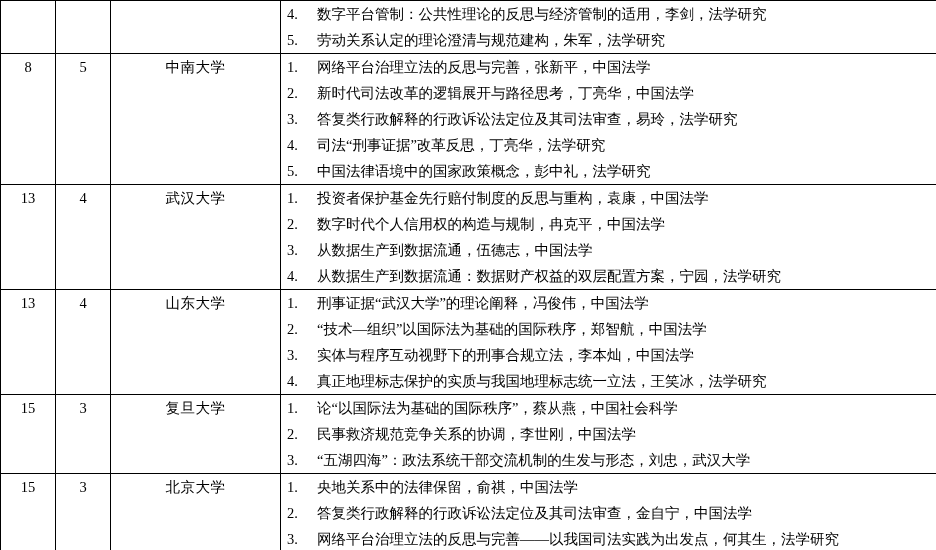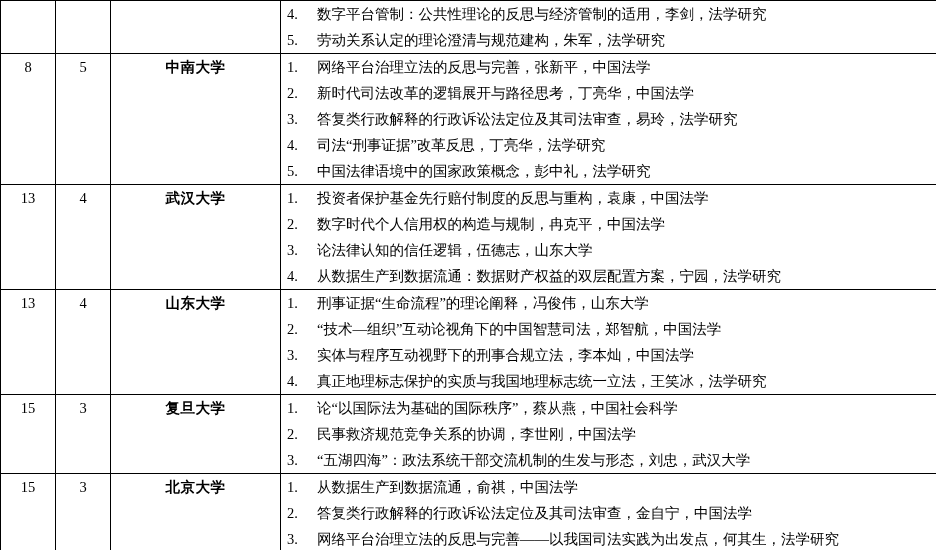--- a/index.html
+++ b/index.html
@@ -42,21 +42,20 @@
     padding-top: 7px;
     padding-bottom: 7px;
   }
   .cell-inst {
     text-align: center;
     font-size: 14.5px;
     line-height: 26px;
     padding-top: 7px;
     padding-bottom: 7px;
     letter-spacing: 0.5px;
-    font-weight: bold;
   }
   .cell-list {
     padding: 7px 6px 7px 8px;
   }
   ol.paper-list {
     margin: 0;
     padding: 0;
     list-style: none;
   }
   ol.paper-list li {
@@ -114,33 +113,33 @@
           </td>
         </tr>
         <tr>
           <td class="cell-center">13</td>
           <td class="cell-center">4</td>
           <td class="cell-inst">武汉大学</td>
           <td class="cell-list">
             <ol class="paper-list">
               <li><span class="num">1.</span><span class="txt">投资者保护基金先行赔付制度的反思与重构，袁康，中国法学</span></li>
               <li><span class="num">2.</span><span class="txt">数字时代个人信用权的构造与规制，冉克平，中国法学</span></li>
-              <li><span class="num">3.</span><span class="txt">论法律认知的信任逻辑，伍德志，山东大学</span></li>
+              <li><span class="num">3.</span><span class="txt">从数据生产到数据流通，伍德志，中国法学</span></li>
               <li><span class="num">4.</span><span class="txt">从数据生产到数据流通：数据财产权益的双层配置方案，宁园，法学研究</span></li>
             </ol>
           </td>
         </tr>
         <tr>
           <td class="cell-center">13</td>
           <td class="cell-center">4</td>
           <td class="cell-inst">山东大学</td>
           <td class="cell-list">
             <ol class="paper-list">
-              <li><span class="num">1.</span><span class="txt">刑事证据“生命流程”的理论阐释，冯俊伟，山东大学</span></li>
-              <li><span class="num">2.</span><span class="txt">“技术—组织”互动论视角下的中国智慧司法，郑智航，中国法学</span></li>
+              <li><span class="num">1.</span><span class="txt">刑事证据“武汉大学”的理论阐释，冯俊伟，中国法学</span></li>
+              <li><span class="num">2.</span><span class="txt">“技术—组织”以国际法为基础的国际秩序，郑智航，中国法学</span></li>
               <li><span class="num">3.</span><span class="txt">实体与程序互动视野下的刑事合规立法，李本灿，中国法学</span></li>
               <li><span class="num">4.</span><span class="txt">真正地理标志保护的实质与我国地理标志统一立法，王笑冰，法学研究</span></li>
             </ol>
           </td>
         </tr>
         <tr>
           <td class="cell-center">15</td>
           <td class="cell-center">3</td>
           <td class="cell-inst">复旦大学</td>
           <td class="cell-list">
@@ -150,21 +149,21 @@
               <li><span class="num">3.</span><span class="txt">“五湖四海”：政法系统干部交流机制的生发与形态，刘忠，武汉大学</span></li>
             </ol>
           </td>
         </tr>
         <tr>
           <td class="cell-center">15</td>
           <td class="cell-center">3</td>
           <td class="cell-inst">北京大学</td>
           <td class="cell-list">
             <ol class="paper-list">
-              <li><span class="num">1.</span><span class="txt">从数据生产到数据流通，俞祺，中国法学</span></li>
+              <li><span class="num">1.</span><span class="txt">央地关系中的法律保留，俞祺，中国法学</span></li>
               <li><span class="num">2.</span><span class="txt">答复类行政解释的行政诉讼法定位及其司法审查，金自宁，中国法学</span></li>
               <li><span class="num">3.</span><span class="txt">网络平台治理立法的反思与完善——以我国司法实践为出发点，何其生，法学研究</span></li>
             </ol>
           </td>
         </tr>
       </tbody>
   </table>
 </div>
 
 </body></html>

